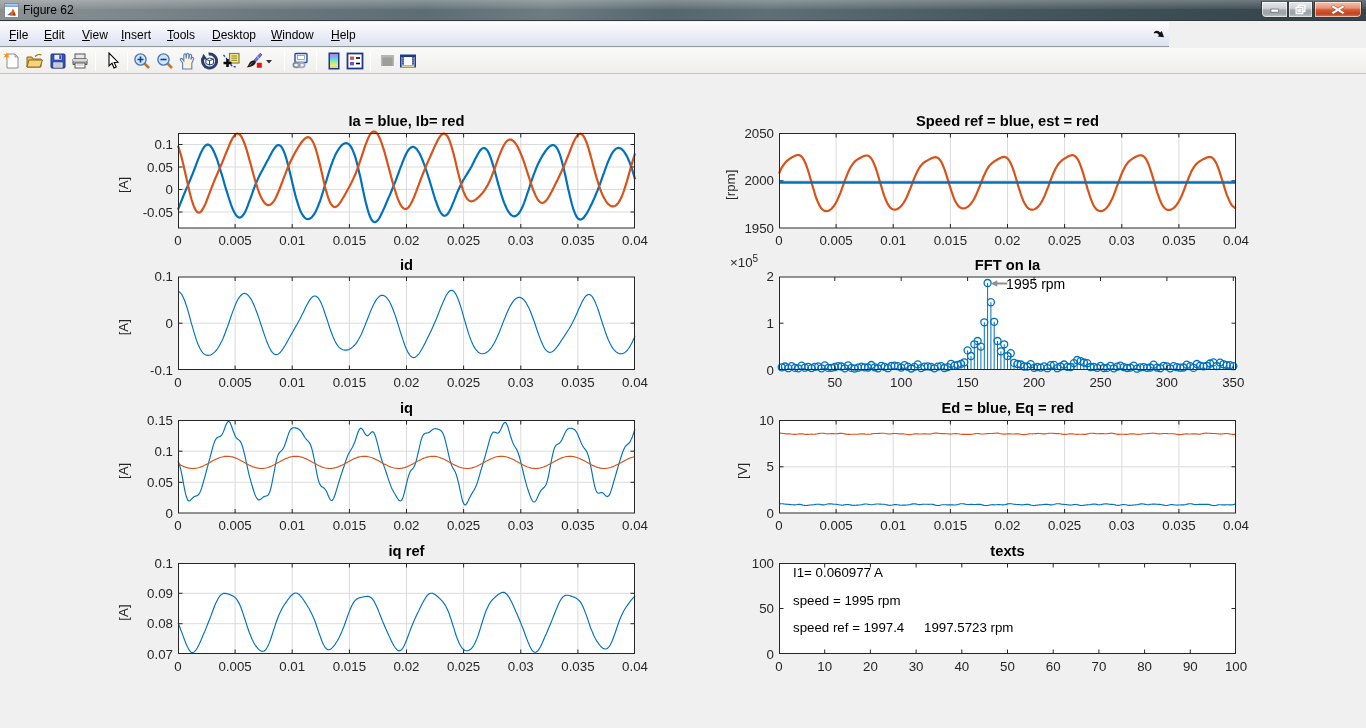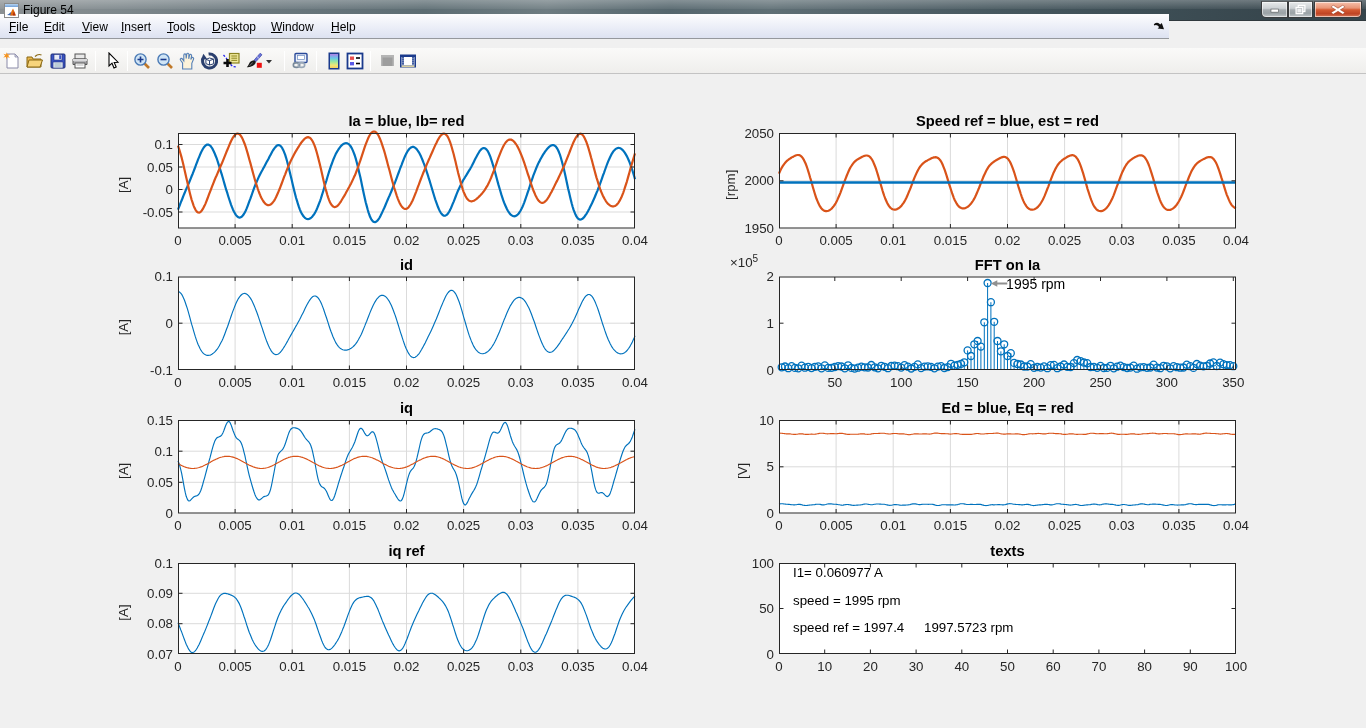--- a/index.html
+++ b/index.html
@@ -12,21 +12,21 @@
 #titlebar::after{content:"";position:absolute;left:0;top:0;width:100%;height:9px;background:linear-gradient(rgba(255,255,255,0.28),rgba(255,255,255,0.06))}
 #fig-ico{position:absolute;left:4px;top:3px;width:15px;height:15px;background:#fff;border:1px solid #8a8a8a;z-index:5}
 #fig-ico .bar{position:absolute;left:0;top:0;width:13px;height:3px;background:linear-gradient(#b8d4f0,#6f9fd8)}
 #title-text{position:absolute;left:23px;top:3px;font-size:12px;color:#000;z-index:5}
 .wbtn{position:absolute;top:1px;height:17px;border:1px solid #383b3d;border-top:1px solid #5a5e60;z-index:6;box-shadow:inset 0 0 0 1px rgba(255,255,255,0.55)}
 #btn-min{left:1261px;width:27px;border-bottom-left-radius:5px;background:linear-gradient(#e7eaeb 0%,#ccd1d4 42%,#a6adb1 52%,#9aa2a6 75%,#c0c6c9 100%)}
 #btn-max{left:1288px;width:25px;background:linear-gradient(#e7eaeb 0%,#ccd1d4 42%,#a6adb1 52%,#9aa2a6 75%,#c0c6c9 100%)}
 #btn-close{left:1314px;width:48px;border-bottom-right-radius:5px;background:linear-gradient(#f6c1ac 0%,#e89577 40%,#d55b33 52%,#c04424 78%,#d8795a 100%)}
 .wbtn .glyph{position:absolute;left:0;top:0;width:100%;height:100%}
 
-#menubar{position:absolute;left:0;top:14px;width:1169px;height:25px;
+#menubar{position:absolute;left:0;top:22px;width:1169px;height:25px;
  background:linear-gradient(#fdfdfe,#f0f2f9 40%,#dde2f1);border-bottom:1px solid #95989d}
 .menu-item{position:absolute;top:6px;font-size:12px;color:#000}
 .mu{text-decoration:underline}
 #dock-arrow{position:absolute;right:4px;top:7px;width:12px;height:11px}
 
 #toolbar{position:absolute;left:0;top:48px;width:1366px;height:26px;
  background:linear-gradient(#fafaf9,#efeeec);border-bottom:1px solid #c3c3c3}
 .tsep{position:absolute;top:3px;width:1px;height:20px;background:#a8a8a8;border-right:1px solid #fff}
 .ticon{position:absolute;top:4px;width:18px;height:18px}
 
@@ -519,21 +519,21 @@
 
   <div id="titlebar"></div>
   <div id="fig-ico">
       <div class="bar"></div>
     <svg width="13" height="13" style="position:absolute;left:0;top:2px" viewBox="0 0 13 13">
       <path d="M2 9 Q4.5 8 5.5 6 L7 9.5 Z" fill="#3a66b0"></path>
       <path d="M5 9.5 Q6.5 4.5 8 2.5 Q9.5 5.5 11 9.5 Z" fill="#e06a10"></path>
       <path d="M7.5 9.5 Q8.5 6.5 9 5.5 L10.5 9.5 Z" fill="#b03010"></path>
     </svg>
   </div>
-  <div id="title-text">Figure 54</div>
+  <div id="title-text">Figure 62</div>
   <div class="wbtn" id="btn-min">
     <svg class="glyph" viewBox="0 0 27 17">
         <rect x="9.5" y="8" width="8.5" height="3.5" fill="#fff" stroke="#55595b" stroke-width="0.7"></rect>
       </svg>
   </div>
   <div class="wbtn" id="btn-max">
     <svg class="glyph" viewBox="0 0 25 17">
         <rect x="10" y="3.8" width="7.5" height="7" fill="#c9ced1" stroke="#fff" stroke-width="1.4"></rect>
         <rect x="7.5" y="6.2" width="7.5" height="7" fill="#b8bec1" stroke="#fff" stroke-width="1.4"></rect>
         <rect x="9" y="7.7" width="4.5" height="4" fill="#eef0f1"></rect>

